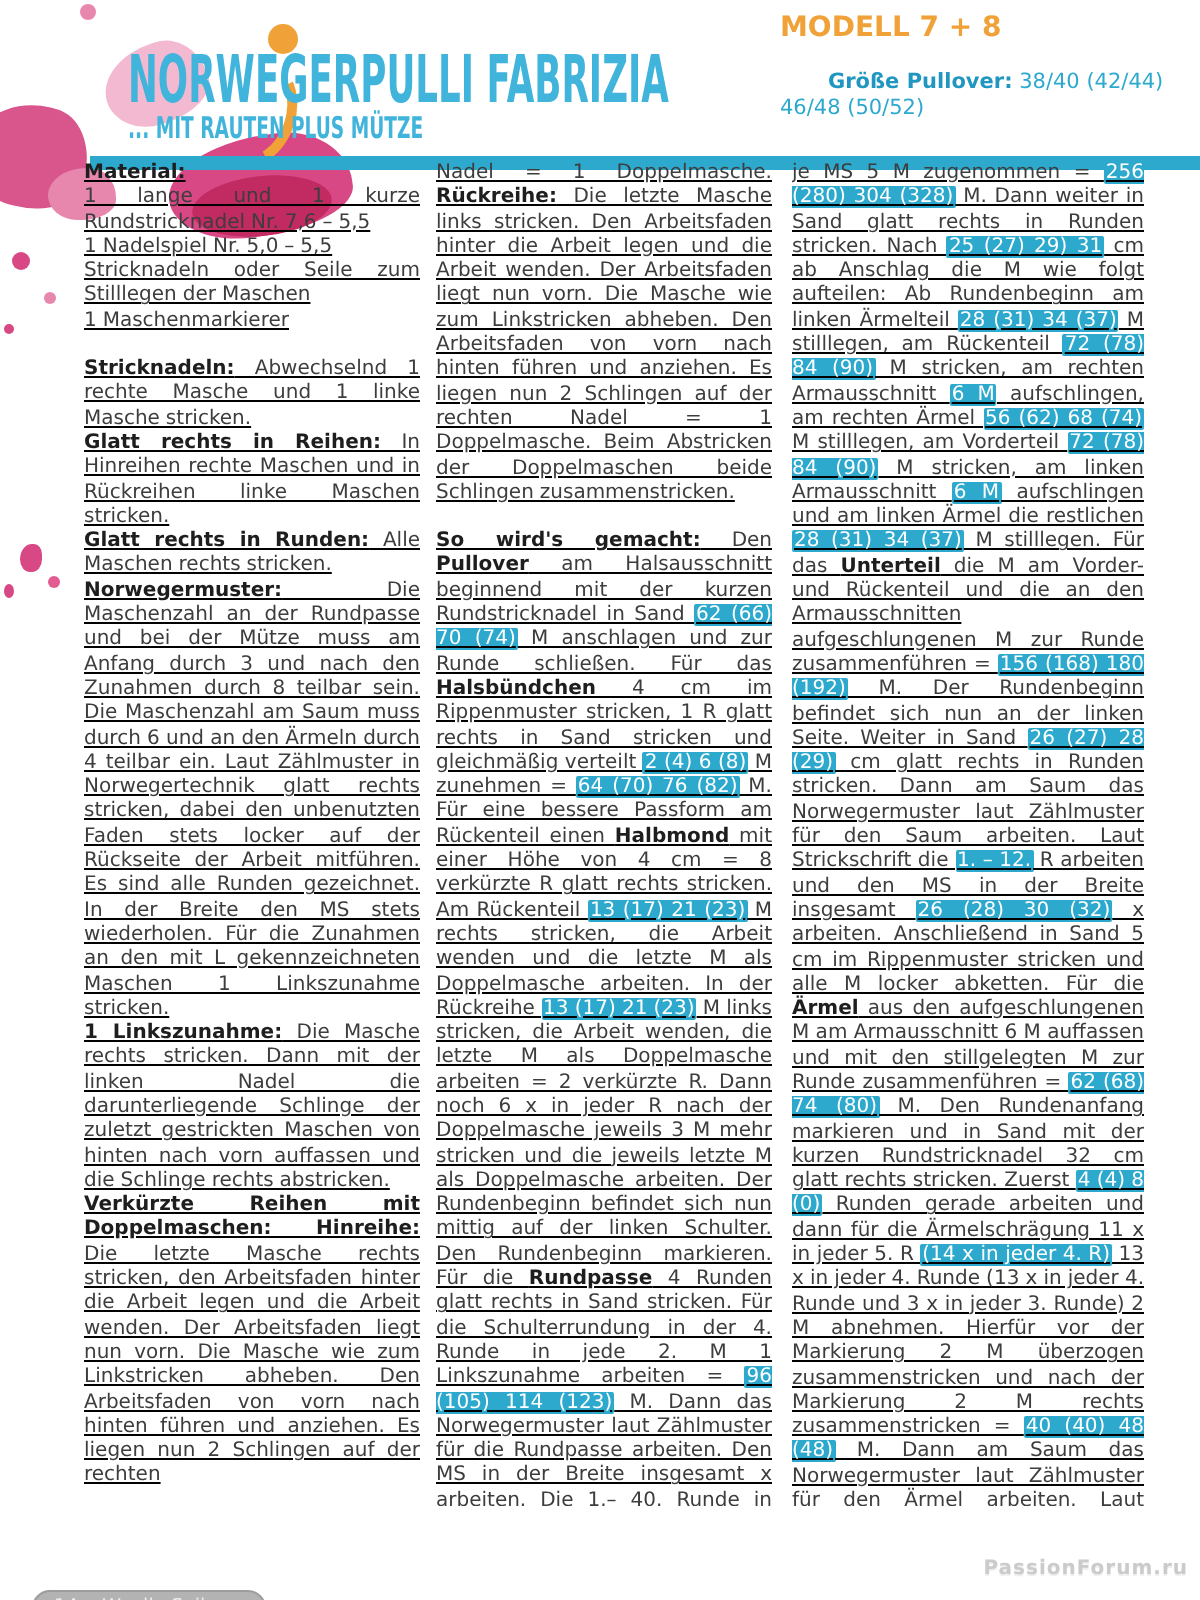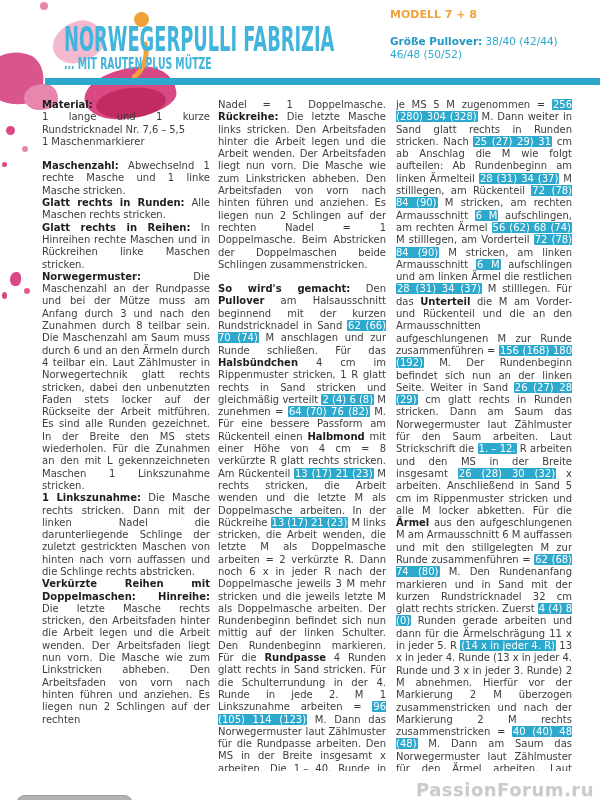--- a/index.html
+++ b/index.html
@@ -12,22 +12,22 @@
     position:absolute;left:64px;top:20px;font-size:33px;font-weight:bold;
     color:#41b4dc;white-space:nowrap;transform:scaleX(0.54);transform-origin:0 0;
     letter-spacing:0px;
   }
   .subtitle{
     position:absolute;left:64px;top:55px;font-size:15px;font-weight:bold;
     color:#41b4dc;white-space:nowrap;transform:scaleX(0.62);transform-origin:0 0;
   }
   .title-bar{position:absolute;left:45px;top:78px;width:555px;height:7px;background:#2da9ce;}
   .sidebar{position:absolute;left:390px;top:8px;width:198px;font-size:10.5px;line-height:13.5px;color:#2da9ce;}
-  .model-heading{font-weight:bold;color:#f0a238;font-size:11px;margin-bottom:13px;}
-  .side-row b{color:#1f97c0;}
+  .model-heading{font-weight:bold;color:#f0a238;font-size:14px;margin-bottom:13px;}
+  .side-row b{color:#1f97c0;margin-left:24px;}
   
   .splash{position:absolute;left:0;top:0;width:190px;height:320px;pointer-events:none;}
   .blob{position:absolute;border-radius:60% 40% 55% 45%/55% 60% 40% 50%;}
   .b1{left:84px;top:68px;width:92px;height:50px;background:#d84884;transform:rotate(-8deg);}
   .b1b{left:96px;top:88px;width:70px;height:30px;background:#c22a62;transform:rotate(-6deg);border-radius:50%;}
   .b2{left:-14px;top:52px;width:58px;height:52px;background:#d8568c;transform:rotate(14deg);}
   .b3{left:52px;top:22px;width:52px;height:40px;background:#f2b9d0;transform:rotate(-18deg);}
   .b4{left:24px;top:84px;width:34px;height:26px;background:#e787ae;}
   .dot{position:absolute;border-radius:50%;}
   .d1{left:134px;top:12px;width:15px;height:15px;background:#f0a238;}
@@ -36,39 +36,39 @@
   .d4{left:22px;top:146px;width:6px;height:6px;background:#e787ae;}
   .d5{left:2px;top:162px;width:5px;height:5px;background:#d84884;}
   .d6{left:10px;top:272px;width:11px;height:14px;background:#d84884;border-radius:60% 40% 50% 50%;}
   .d7{left:24px;top:288px;width:6px;height:6px;background:#e25c92;}
   .d8{left:2px;top:292px;width:5px;height:7px;background:#d84884;}
   .swoosh{
     position:absolute;left:104px;top:28px;width:34px;height:46px;border:5px solid transparent;
     border-right-color:#f0a238;border-radius:50%;transform:rotate(18deg);
   }
   
-  .col{position:absolute;top:99px;height:672px;overflow:hidden;}
+  .col{position:absolute;top:81px;height:672px;overflow:hidden;text-decoration:underline;}
   .col0{left:42px;width:168px;}
   .col1{left:218px;width:168px;}
   .col2{left:396px;width:176px;}
   .para{
     margin:0;font-size:10px;line-height:12.3px;color:#3d3d3d;text-align:justify;
     hyphens:auto;-webkit-hyphens:auto;word-spacing:-0.2px;
   }
   .para.spaced{margin-top:12px;}
   .para strong{color:#1e1e1e;}
   .hl{background:#2da9ce;color:#ffffff;padding:0 1px;border-radius:1px;}
   
   .footer-badge{
     position:absolute;left:16px;top:763px;background:#b3b3b3;border:1px solid #9d9d9d;
     border-radius:9px;padding:2px 24px 3px 10px;font-size:9.5px;color:#ececec;
     display:flex;gap:12px;align-items:center;margin-top:32px;
   }
   .watermark{
-    position:absolute;right:6px;top:779px;font-size:18px;font-weight:bold;
+    position:absolute;right:6px;top:779px;font-size:10px;font-weight:bold;
     color:#cbcbcb;letter-spacing:0.5px;text-shadow:0 1px 0 #efefef;
   }
 </style>
 </head>
 <body>
 
 <div class="page">
 
   <div class="splash">
     <div class="blob b3"></div>
@@ -92,24 +92,26 @@
   <div class="title-bar"></div>
 
   <div class="sidebar">
     <div class="model-heading">MODELL 7 + 8</div>
     <div class="side-row"><b>Größe Pullover:</b><span> 38/40 (42/44) 46/48 (50/52)</span></div>
   </div>
 
   <div class="col col0">
       <p class="para"><strong>Material:</strong></p>
       <p class="para">1 lange und 1 kurze Rundstricknadel Nr. 7,6 – 5,5</p>
+      <p class="para">1 Nadelspiel Nr. 5,0 – 5,5</p>
+      <p class="para">Stricknadeln oder Seile zum Stilllegen der Maschen</p>
       <p class="para">1 Maschenmarkierer</p>
-      <p class="para spaced"><strong>Maschenzahl:</strong> Abwechselnd 1 rechte Masche und 1 linke Masche stricken.</p>
+      <p class="para spaced"><strong>Stricknadeln:</strong> Abwechselnd 1 rechte Masche und 1 linke Masche stricken.</p>
+      <p class="para"><strong>Glatt rechts in Reihen:</strong> In Hinreihen rechte Maschen und in Rückreihen linke Maschen stricken.</p>
       <p class="para"><strong>Glatt rechts in Runden:</strong> Alle Maschen rechts stricken.</p>
-      <p class="para"><strong>Glatt rechts in Reihen:</strong> In Hinreihen rechte Maschen und in Rückreihen linke Maschen stricken.</p>
       <p class="para"><strong>Norwegermuster:</strong> Die Maschenzahl an der Rundpasse und bei der Mütze muss am Anfang durch 3 und nach den Zunahmen durch 8 teilbar sein. Die Maschenzahl am Saum muss durch 6 und an den Ärmeln durch 4 teilbar ein. Laut Zählmuster in Norwegertechnik glatt rechts stricken, dabei den unbenutzten Faden stets locker auf der Rückseite der Arbeit mitführen. Es sind alle Runden gezeichnet. In der Breite den MS stets wiederholen. Für die Zunahmen an den mit L gekennzeichneten Maschen 1 Linkszunahme stricken.</p>
       <p class="para"><strong>1 Linkszunahme:</strong> Die Masche rechts stricken. Dann mit der linken Nadel die darunterliegende Schlinge der zuletzt gestrickten Maschen von hinten nach vorn auffassen und die Schlinge rechts abstricken.</p>
       <p class="para"><strong>Verkürzte Reihen mit Doppelmaschen: Hinreihe:</strong> Die letzte Masche rechts stricken, den Arbeitsfaden hinter die Arbeit legen und die Arbeit wenden. Der Arbeitsfaden liegt nun vorn. Die Masche wie zum Linkstricken abheben. Den Arbeitsfaden von vorn nach hinten führen und anziehen. Es liegen nun 2 Schlingen auf der rechten</p>
     </div>
   <div class="col col1">
       <p class="para">Nadel = 1 Doppelmasche. <strong>Rückreihe:</strong> Die letzte Masche links stricken. Den Arbeitsfaden hinter die Arbeit legen und die Arbeit wenden. Der Arbeitsfaden liegt nun vorn. Die Masche wie zum Linkstricken abheben. Den Arbeitsfaden von vorn nach hinten führen und anziehen. Es liegen nun 2 Schlingen auf der rechten Nadel = 1 Doppelmasche. Beim Abstricken der Doppelmaschen beide Schlingen zusammenstricken.</p>
       <p class="para spaced"><strong>So wird's gemacht:</strong> Den <strong>Pullover</strong> am Halsausschnitt beginnend mit der kurzen Rundstricknadel in Sand <span class="hl">62 (66) 70 (74)</span> M anschlagen und zur Runde schließen. Für das <strong>Halsbündchen</strong> 4 cm im Rippenmuster stricken, 1 R glatt rechts in Sand stricken und gleichmäßig verteilt <span class="hl">2 (4) 6 (8)</span> M zunehmen = <span class="hl">64 (70) 76 (82)</span> M. Für eine bessere Passform am Rückenteil einen <strong>Halbmond</strong> mit einer Höhe von 4 cm = 8 verkürzte R glatt rechts stricken. Am Rückenteil <span class="hl">13 (17) 21 (23)</span> M rechts stricken, die Arbeit wenden und die letzte M als Doppelmasche arbeiten. In der Rückreihe <span class="hl">13 (17) 21 (23)</span> M links stricken, die Arbeit wenden, die letzte M als Doppelmasche arbeiten = 2 verkürzte R. Dann noch 6 x in jeder R nach der Doppelmasche jeweils 3 M mehr stricken und die jeweils letzte M als Doppelmasche arbeiten. Der Rundenbeginn befindet sich nun mittig auf der linken Schulter. Den Rundenbeginn markieren. Für die <strong>Rundpasse</strong> 4 Runden glatt rechts in Sand stricken. Für die Schulterrundung in der 4. Runde in jede 2. M 1 Linkszunahme arbeiten = <span class="hl">96 (105) 114 (123)</span> M. Dann das Norwegermuster laut Zählmuster für die Rundpasse arbeiten. Den MS in der Breite insgesamt  x arbeiten. Die 1.– 40. Runde in den angegebenen Farben stricken. Die Zunahmen erfolgen innerhalb der MS. Mit zunehmender Maschenzahl die M auf die lange Rundstricknadel nahmen. Es werden</p>
     </div>
   <div class="col col2">
       <p class="para">je MS 5 M zugenommen = <span class="hl">256 (280) 304 (328)</span> M. Dann weiter in Sand glatt rechts in Runden stricken. Nach <span class="hl">25 (27) 29) 31</span> cm ab Anschlag die M wie folgt aufteilen: Ab Rundenbeginn am linken Ärmelteil <span class="hl">28 (31) 34 (37)</span> M stilllegen, am Rückenteil <span class="hl">72 (78) 84 (90)</span> M stricken, am rechten Armausschnitt <span class="hl">6 M</span> aufschlingen, am rechten Ärmel <span class="hl">56 (62) 68 (74)</span> M stilllegen, am Vorderteil <span class="hl">72 (78) 84 (90)</span> M stricken, am linken Armausschnitt <span class="hl">6 M</span> aufschlingen und am linken Ärmel die restlichen <span class="hl">28 (31) 34 (37)</span> M stilllegen. Für das <strong>Unterteil</strong> die M am Vorder- und Rückenteil und die an den Armausschnitten aufgeschlungenen M zur Runde zusammenführen = <span class="hl">156 (168) 180 (192)</span> M. Der Rundenbeginn befindet sich nun an der linken Seite. Weiter in Sand <span class="hl">26 (27) 28 (29)</span> cm glatt rechts in Runden stricken. Dann am Saum das Norwegermuster laut Zählmuster für den Saum arbeiten. Laut Strickschrift die <span class="hl">1. – 12.</span> R arbeiten und den MS in der Breite insgesamt <span class="hl">26 (28) 30 (32)</span> x arbeiten. Anschließend in Sand 5 cm im Rippenmuster stricken und alle M locker abketten. Für die <strong>Ärmel</strong> aus den aufgeschlungenen M am Armausschnitt 6 M auffassen und mit den stillgelegten M zur Runde zusammenführen = <span class="hl">62 (68) 74 (80)</span> M. Den Rundenanfang markieren und in Sand mit der kurzen Rundstricknadel 32 cm glatt rechts stricken. Zuerst <span class="hl">4 (4) 8 (0)</span> Runden gerade arbeiten und dann für die Ärmelschrägung 11 x in jeder 5. R <span class="hl">(14 x in jeder 4. R)</span> 13 x in jeder 4. Runde (13 x in jeder 4. Runde und 3 x in jeder 3. Runde) 2 M abnehmen. Hierfür vor der Markierung 2 M überzogen zusammenstricken und nach der Markierung 2 M rechts zusammenstricken = <span class="hl">40 (40) 48 (48)</span> M. Dann am Saum das Norwegermuster laut Zählmuster für den Ärmel arbeiten. Laut Strickschrift die  R arbeiten und den MS in der Breite insgesamt  x arbeiten. Weiter in Sand 1 Runde glatt rechts stricken und  x jede 3. und 4. M rechts zusammenstricken =  M.</p>

